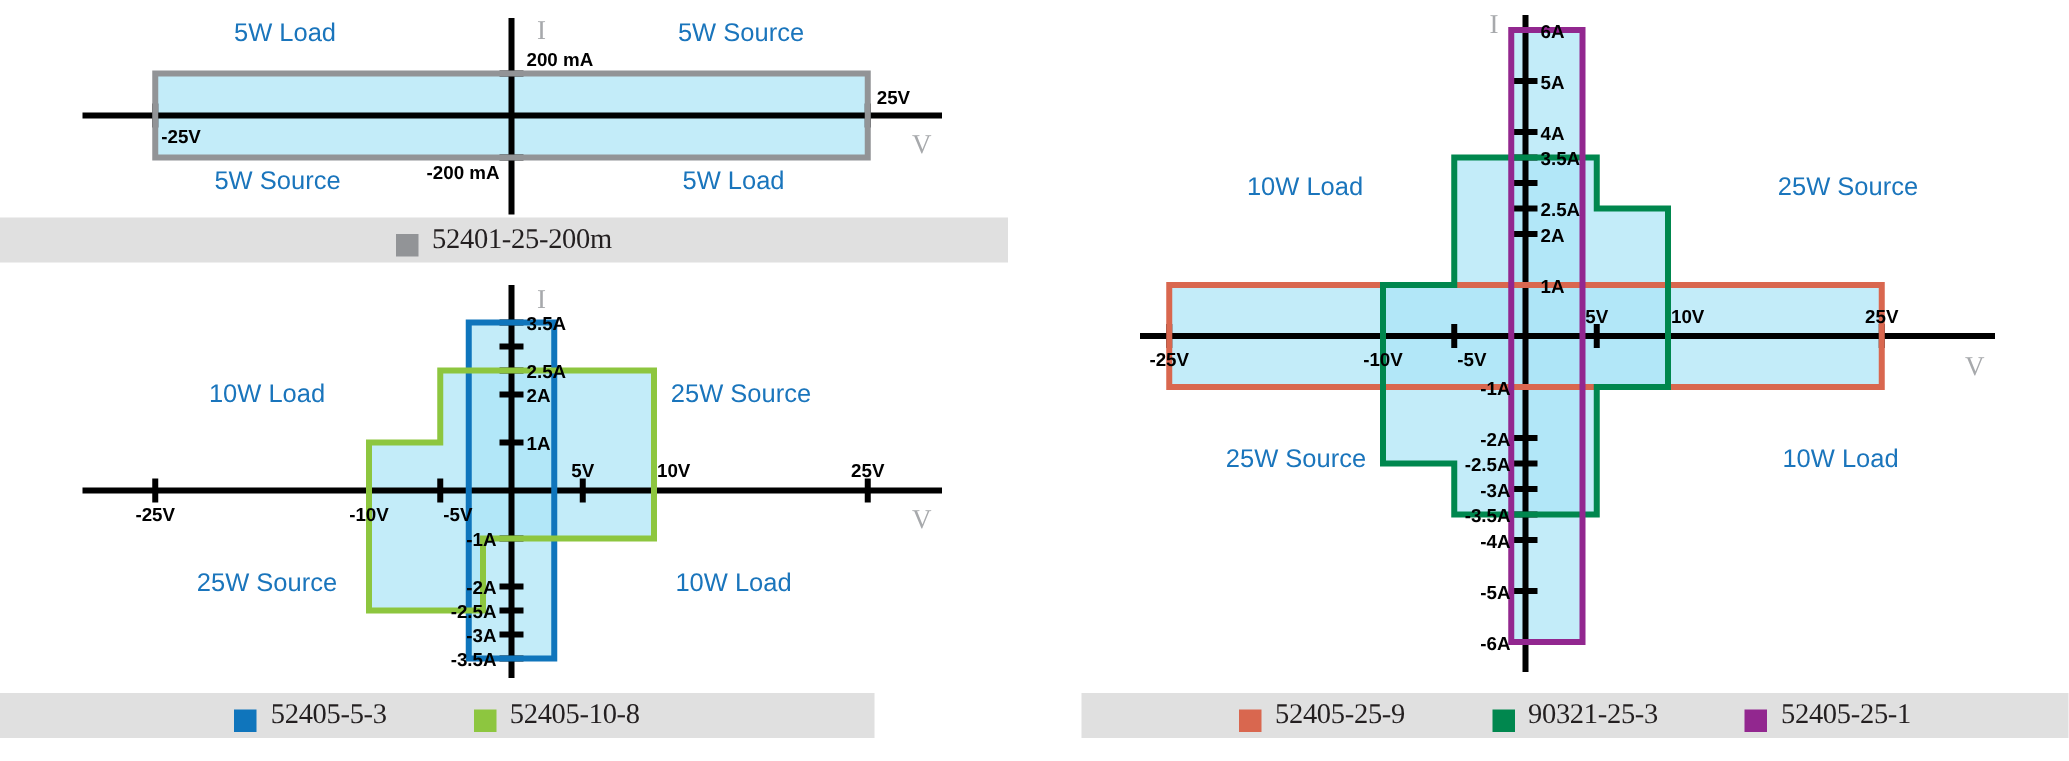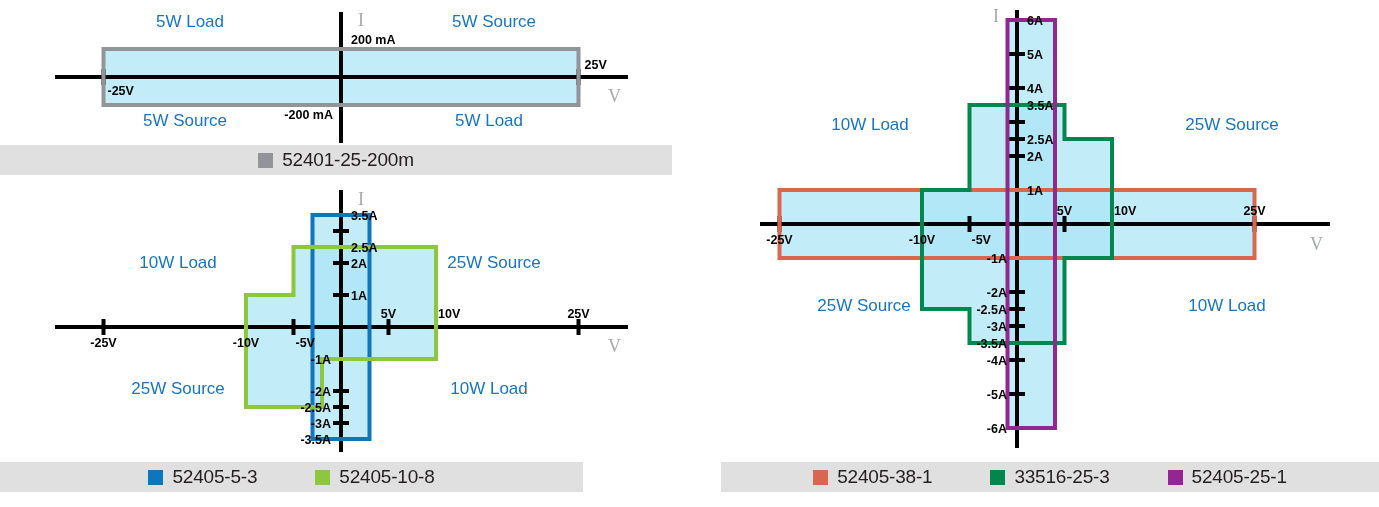--- a/index.html
+++ b/index.html
@@ -13,21 +13,21 @@
   #right-column{left:700px;top:0;width:679px;height:507px;}
 
   .chart-area{position:relative;width:100%;}
   svg{display:block;overflow:visible;}
 
   .legend-bar{
     position:absolute;background:#e0e0e0;
     display:flex;align-items:center;justify-content:center;
     box-sizing:border-box;
   }
-  .legend-entry{display:flex;align-items:center;}
+  .legend-entry{display:flex;align-items:flex-end;font-family:Liberation Serif, serif;}
   .legend-swatch{width:15px;height:15px;display:inline-block;margin-right:9px;}
   .legend-label{font-size:19px;color:#231f20;letter-spacing:-0.2px;white-space:nowrap;}
 
   text{font-family:"Liberation Sans", sans-serif;}
   .quad-label{fill:#1a75bc;font-size:17px;}
   .tick-label{fill:#000000;font-size:12.5px;font-weight:bold;}
   .axis-letter{fill:#a7a9ac;font-size:18px;font-family:"Liberation Serif", serif;}
 </style>
 </head>
 <body>
@@ -184,24 +184,24 @@
         <text x="164" y="311" text-anchor="middle" class="quad-label">25W Source</text>
         <text x="527" y="311" text-anchor="middle" class="quad-label">10W Load</text>
         <text x="293" y="22" class="axis-letter">I</text>
         <text x="610" y="250" class="axis-letter">V</text>
       </svg>
   </div>
 
   <div class="legend-bar" style="left:21px;top:462px;width:658px;height:30px;gap:58px;">
     <div class="legend-entry">
       <span class="legend-swatch" style="background: rgb(217, 103, 79);"></span>
-      <span class="legend-label">52405-38-1</span>
+      <span class="legend-label">52405-25-9</span>
     </div>
     <div class="legend-entry">
       <span class="legend-swatch" style="background: rgb(0, 135, 78);"></span>
-      <span class="legend-label">33516-25-3</span>
+      <span class="legend-label">90321-25-3</span>
     </div>
     <div class="legend-entry">
       <span class="legend-swatch" style="background: rgb(146, 39, 143);"></span>
       <span class="legend-label">52405-25-1</span>
     </div>
   </div>
 </div>
 
 </body></html>

